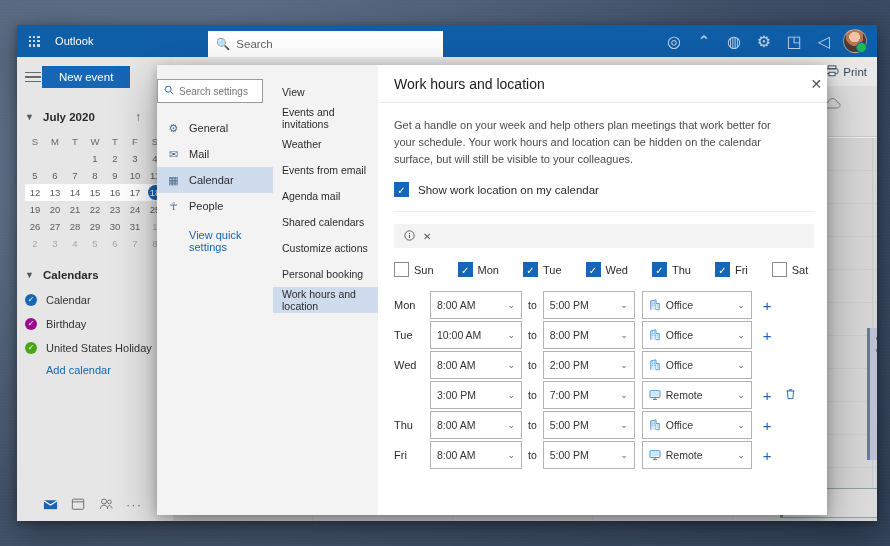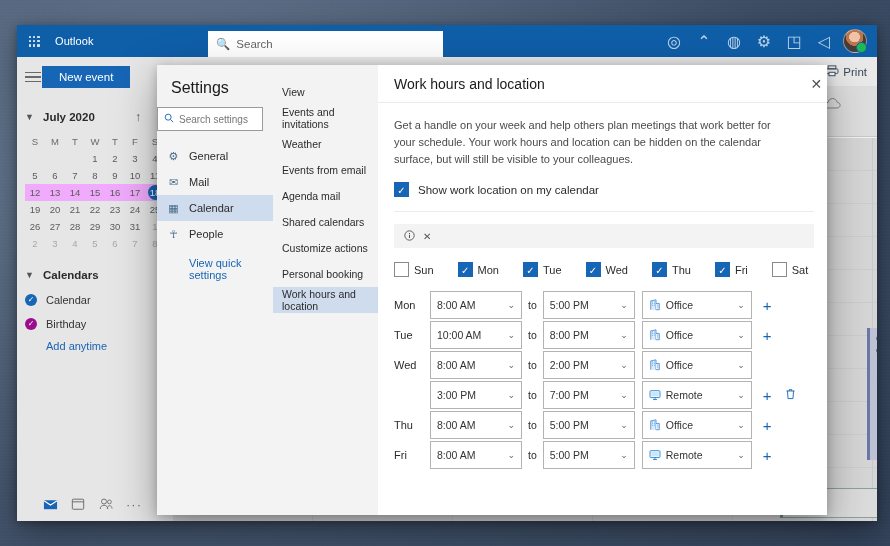--- a/index.html
+++ b/index.html
@@ -90,21 +90,21 @@
   .month-label { font-size: 11.5px; font-weight: bold; color: #2a2a2a; flex: 1; }
   .arrow { color: #555; font-size: 12px; width: 14px; text-align: center; cursor: pointer; }
   .minical { padding: 2px 8px 0 8px; }
   .minical table { border-collapse: collapse; width: 100%; }
   .minical td, .minical th {
     width: 14.28%; height: 17px; text-align: center;
     font-size: 9.5px; font-weight: normal; color: #5b5b5b;
   }
   .minical th { color: #6a6a6a; }
   .minical td.dim { color: #a8a8a8; }
-  .minical tr.wk-sel td { background: #f0abfc; }
+  .minical tr.wk-sel td { background: #ffffff; }
   .minical td.today span {
     display: inline-block; width: 15px; height: 15px; line-height: 15px;
     border-radius: 50%; background: #1765b5; color: #fff;
   }
   .cal-section-head { display: flex; align-items: center; height: 26px; padding: 0 8px; gap: 6px; margin-top: 10px; }
   .cal-section-head .t { font-size: 11.5px; font-weight: bold; color: #2a2a2a; }
   .cal-item { display: flex; align-items: center; height: 24px; padding: 0 8px; gap: 9px; cursor: pointer; }
   .cal-dot { width: 12px; height: 12px; border-radius: 3px; position: relative; flex: none; }
   .cal-dot::after {
     content: "✓"; position: absolute; inset: 0; color: #fff;
@@ -368,22 +368,26 @@
     </div>
     <div id="cal-list">
         <div class="cal-item">
           <span class="cal-dot" style="background: rgb(23, 101, 181); border-radius: 50%;"></span>
           <span class="lbl">Calendar</span>
         </div>
         <div class="cal-item">
           <span class="cal-dot" style="background: rgb(156, 13, 141); border-radius: 50%;"></span>
           <span class="lbl">Birthday</span>
         </div>
+        <div class="cal-item">
+          <span class="cal-dot" style="background: rgb(74, 165, 21); border-radius: 50%;"></span>
+          <span class="lbl">United States Holiday</span>
+        </div>
       </div>
-    <div class="addcal">Add anytime</div>
+    <div class="addcal">Add calendar</div>
 
     <div class="bottomnav">
       <div class="bn">
         <svg width="15" height="15" viewBox="0 0 16 16">
             <rect x="1" y="3.5" width="14" height="9.5" fill="#1765b5"></rect>
             <path d="M1 4l7 4.5L15 4" stroke="#fff" stroke-width="1.2" fill="none"></path>
           </svg>
       </div>
       <div class="bn">
         <svg width="14" height="14" viewBox="0 0 16 16">
@@ -436,21 +440,20 @@
         <div>elementary</div>
       </div>
       <div class="ev-box2"></div>
       <div class="timelabel">5 PM</div>
     </div>
   </div>
 
   <div class="dialog">
 
     <div class="dlg-col1">
-      <div class="dlg-title">Settings</div>
       <div class="set-search">
         <span>
           <svg width="10" height="10" viewBox="0 0 12 12">
               <circle cx="5" cy="5" r="3.6" stroke="#1765b5" stroke-width="1.1" fill="none"></circle>
               <path d="M7.8 7.8L11 11" stroke="#1765b5" stroke-width="1.1"></path>
             </svg>
         </span>
         <span>Search settings</span>
       </div>
       <div id="set-cats">

